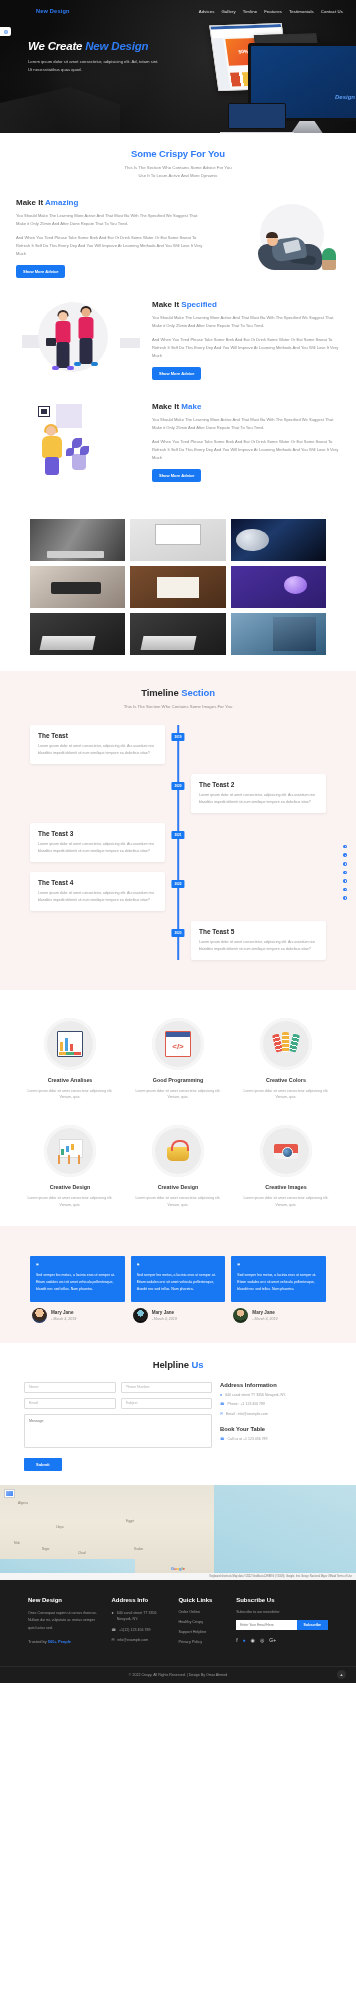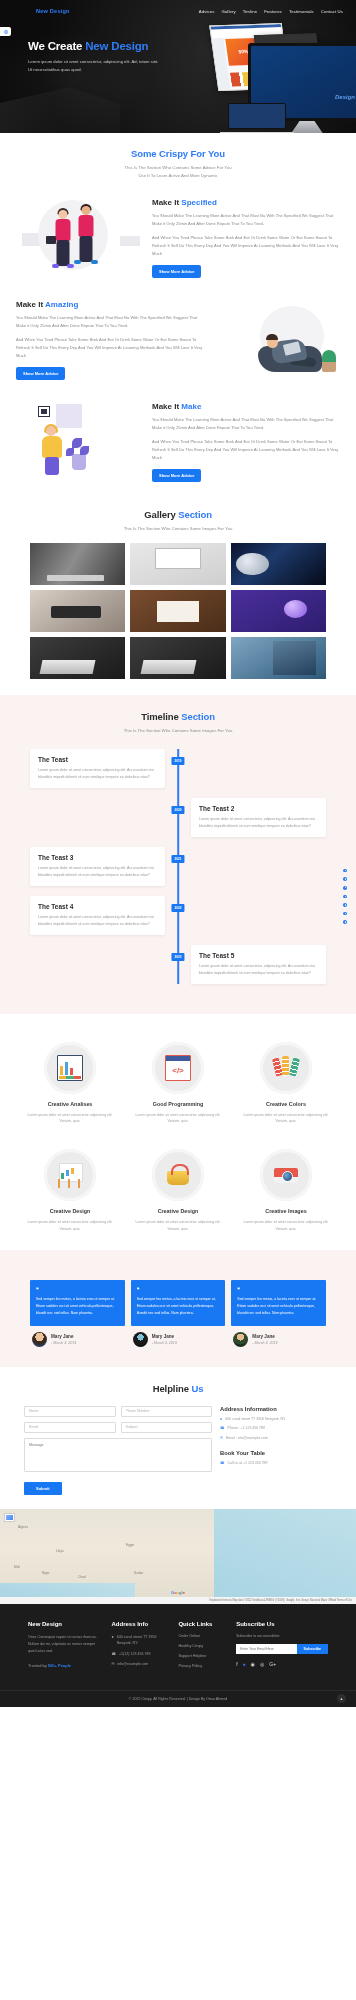--- a/index.html
+++ b/index.html
@@ -32,21 +32,21 @@
   .brand { color:#2f7cf6; font-size:5.6px; font-weight:700; letter-spacing:.2px; }
   .navlinks { display:flex; gap:7px; }
   .navlinks a { color:#e3e3e3; font-size:4.3px; text-decoration:none; letter-spacing:.1px; }
   .lang-btn{
     position:absolute; left:0; top:27px; width:11px; height:9px; background:#fff;
     border-radius:0 2px 2px 0; display:flex; align-items:center; justify-content:center;
     z-index:7; box-shadow:0 1px 2px rgba(0,0,0,.4);
   }
   .lang-btn svg{ width:4px;height:4px; fill:#2f7cf6; }
   .hero-copy{ position:relative; z-index:5; padding:22px 0 0 28px; width:180px; }
-  .hero-title{ font-size:11.5px; font-weight:700; color:#fff; letter-spacing:-.2px; }
+  .hero-title{ font-size:11.5px; font-weight:700; color:#fff; letter-spacing:-.2px;font-style:italic; }
   .hero-title .accent{ color:#2f7cf6; }
   .hero-sub{ margin-top:6px; font-size:4.2px; line-height:1.8; color:#c9c9c9; width:132px; }
 
   
   .devices{ position:absolute; right:-6px; top:10px; width:200px; height:123px; z-index:4; }
   .scr{ position:absolute; border:1px solid #d8d8d8; background:#fff; box-shadow:0 2px 6px rgba(0,0,0,.45); overflow:hidden; }
   .scr .bar{ height:3px; background:#2f5fa8; }
   .s1{ left:52px; top:14px; width:72px; height:66px; transform:rotate(-8deg) skewY(6deg); }
   .s1 .body{ height:100%; background:linear-gradient(180deg,#fff 0 18%, #fafafa 18% 100%); position:relative; }
   .s1 .promo{ position:absolute; left:18%; top:20%; width:64%; height:42%;
@@ -370,20 +370,39 @@
 
   <section class="sec advices">
     <div class="sec-head">
       <h2 class="sec-title all-accent">Some Crispy For You</h2>
       <p class="sec-sub">
         <span>This Is The Section Who Contains Some Advice For You</span><br>
         <span>Use It To Learn Active And More Dynamic</span>
       </p>
     </div>
 
+    <div class="advice rev">
+      <div class="art ill2">
+        <div class="blob"></div>
+          <div class="plant"></div>
+          <div class="bean"></div>
+        <div class="leg2"></div>
+          <div class="body2"></div>
+          <div class="lap2"></div>
+        <div class="head2"></div>
+          <div class="hair2"></div>
+      </div>
+      <div class="txt">
+        <h3 class="ad-title"><span>Make It </span><span class="accent">Amazing</span></h3>
+        <p class="ad-p">You Should Make The Learning More Active And That Must Ba With The Specified We Suggest That Make it Only 25min And After Done Repate That To You Tired.</p>
+        <p class="ad-p">And When You Tired Please Take Some Brek And Eat Or Drink Some Water Or Eat Some Sweat To Refresh It Self Do This Every Dey And You Will Improve At Learning Methods And You Will Love It Very Much</p>
+        <button class="btn">Show More Advice</button>
+      </div>
+    </div>
+
     <div class="advice">
       <div class="art ill1">
         <div class="city"></div>
           <div class="city2"></div>
           <div class="blob"></div>
         <div class="fig girl">
           <div class="hair"></div>
             <div class="head"></div>
             <div class="torso"></div>
             <div class="legs"></div>
@@ -401,39 +420,20 @@
         <div class="book"></div>
       </div>
       <div class="txt">
         <h3 class="ad-title"><span>Make It </span><span class="accent">Specified</span></h3>
         <p class="ad-p">You Should Make The Learning More Active And That Must Ba With The Specified We Suggest That Make it Only 25min And After Done Repate That To You Tired.</p>
         <p class="ad-p">And When You Tired Please Take Some Brek And Eat Or Drink Some Water Or Eat Some Sweat To Refresh It Self Do This Every Dey And You Will Improve At Learning Methods And You Will Love It Very Much</p>
         <button class="btn">Show More Advice</button>
       </div>
     </div>
 
-    <div class="advice rev">
-      <div class="art ill2">
-        <div class="blob"></div>
-          <div class="plant"></div>
-          <div class="bean"></div>
-        <div class="leg2"></div>
-          <div class="body2"></div>
-          <div class="lap2"></div>
-        <div class="head2"></div>
-          <div class="hair2"></div>
-      </div>
-      <div class="txt">
-        <h3 class="ad-title"><span>Make It </span><span class="accent">Amazing</span></h3>
-        <p class="ad-p">You Should Make The Learning More Active And That Must Ba With The Specified We Suggest That Make it Only 25min And After Done Repate That To You Tired.</p>
-        <p class="ad-p">And When You Tired Please Take Some Brek And Eat Or Drink Some Water Or Eat Some Sweat To Refresh It Self Do This Every Dey And You Will Improve At Learning Methods And You Will Love It Very Much</p>
-        <button class="btn">Show More Advice</button>
-      </div>
-    </div>
-
     <div class="advice">
       <div class="art ill3">
         <div class="wall"></div>
           <div class="frame3"></div>
         <div class="woman">
           <div class="hr"></div>
             <div class="h"></div>
             <div class="tr"></div>
             <div class="lg"></div>
         </div>
@@ -445,24 +445,20 @@
       <div class="txt">
         <h3 class="ad-title"><span>Make It </span><span class="accent">Make</span></h3>
         <p class="ad-p">You Should Make The Learning More Active And That Must Ba With The Specified We Suggest That Make it Only 25min And After Done Repate That To You Tired.</p>
         <p class="ad-p">And When You Tired Please Take Some Brek And Eat Or Drink Some Water Or Eat Some Sweat To Refresh It Self Do This Every Dey And You Will Improve At Learning Methods And You Will Love It Very Much</p>
         <button class="btn">Show More Advice</button>
       </div>
     </div>
   </section>
 
   <section class="sec gallery">
-    <div class="sec-head">
-      <h2 class="sec-title"><span>Gallery </span><span class="accent">Section</span></h2>
-      <p class="sec-sub">This Is The Section Who Contains Some Images For You</p>
-    </div>
     <div class="grid">
       <div class="gi g1"></div>
       <div class="gi g2"></div>
       <div class="gi g3"></div>
       <div class="gi g4"></div>
       <div class="gi g5"></div>
       <div class="gi g6"></div>
       <div class="gi g7"></div>
       <div class="gi g8"></div>
       <div class="gi g9"></div>

